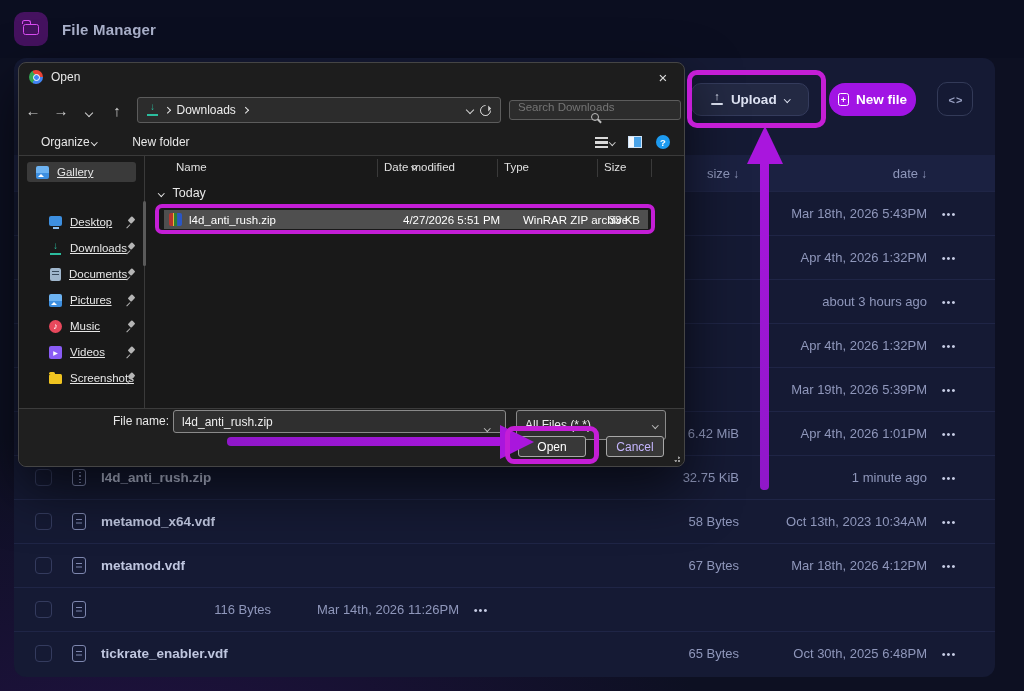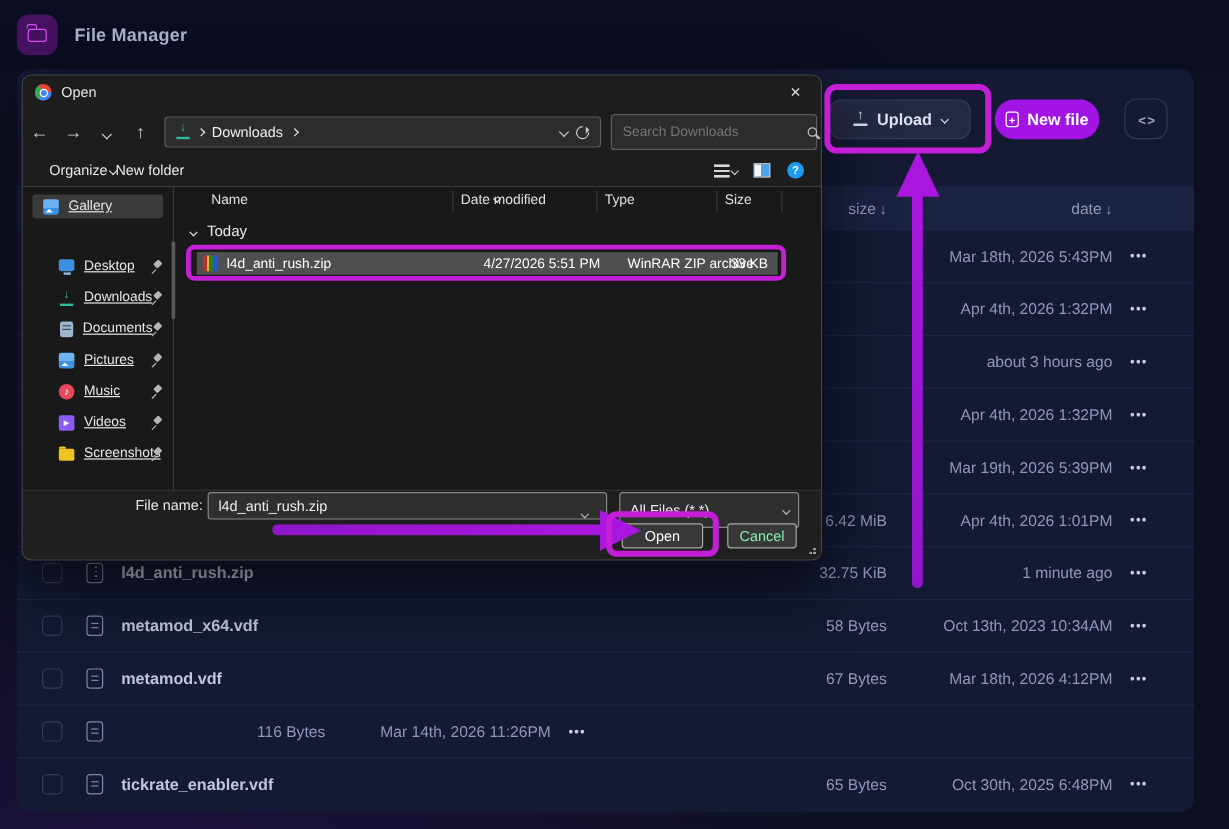--- a/index.html
+++ b/index.html
@@ -59,21 +59,21 @@
   .dlg-nav { position:absolute; left:0; top:28px; right:0; height:38px; display:flex; align-items:center; }
   .nav-ico { width:28px; text-align:center; color:#cfcfcf; font-size:15px; cursor:pointer; flex:none; }
   .addr-bar { margin-left:6px; width:364px; height:26px; background:#2c2c2c; border:1px solid #5c5c5c; border-radius:3px; display:flex; align-items:center; padding:0 9px; gap:7px; cursor:text; }
   .dl-ico { width:11px; height:12px; position:relative; color:#2bbd9e; flex:none; }
   .dl-ico::before { content:"↓"; position:absolute; left:0; right:0; top:-3px; text-align:center; font-size:10px; font-weight:700; }
   .dl-ico::after { content:""; position:absolute; left:0; right:0; bottom:0; height:1.6px; background:currentColor; }
   .addr-crumb { color:#ededed; }
   .addr-spacer { flex:1; }
   .refresh-ico { width:11px; height:11px; border:1.6px solid #cfcfcf; border-top-color:transparent; border-radius:50%; transform:rotate(45deg); position:relative; cursor:pointer; flex:none; }
   .refresh-ico::after { content:""; position:absolute; top:-4px; right:-1px; border:3.5px solid transparent; border-bottom-color:#cfcfcf; transform:rotate(45deg); }
-  .search-box { margin-left:8px; width:172px; height:30px; background:#2c2c2c; border:1px solid #5c5c5c; border-radius:3px; display:flex; align-items:center; padding:0 9px; }
+  .search-box { margin-left:8px; width:172px; height:20px; background:#2c2c2c; border:1px solid #5c5c5c; border-radius:3px; display:flex; align-items:center; padding:0 9px;flex-direction:column; }
   .search-box input { flex:1; background:transparent; border:none; outline:none; color:#b9b9b9; font-size:11.5px; font-family:"Liberation Sans", sans-serif; }
   .mag-ico { width:8px; height:8px; border:1.5px solid #bdbdbd; border-radius:50%; position:relative; flex:none; }
   .mag-ico::after { content:""; position:absolute; width:5px; height:1.5px; background:#bdbdbd; transform:rotate(45deg); right:-4px; bottom:-1.5px; }
 
   .dlg-toolbar { position:absolute; left:0; top:66px; right:0; height:27px; border-bottom:1px solid #3a3a3a; display:flex; align-items:center; color:#e8e8e8; }
   .tb-item { display:flex; align-items:center; gap:2px; cursor:pointer; }
   .tb-icons { position:absolute; right:14px; display:flex; align-items:center; gap:14px; }
   .rows-ico { width:13px; height:11px; background:repeating-linear-gradient(#d9d9d9 0 2px, transparent 2px 4.5px); cursor:pointer; }
   .pane-ico { width:14px; height:12px; border:1px solid #cfe3f7; background:linear-gradient(90deg,#f4f8fd 0 45%, #4aa3e8 45% 100%); cursor:pointer; }
   .help-ico { width:14px; height:14px; border-radius:50%; background:#1d9bf0; color:#fff; display:flex; align-items:center; justify-content:center; font-size:9.5px; font-weight:700; cursor:pointer; }
@@ -118,21 +118,21 @@
   .sel-date { position:absolute; left:239px; }
   .sel-type { position:absolute; left:359px; }
   .sel-size { position:absolute; right:8px; }
 
   .dlg-footer { position:absolute; left:0; top:345px; right:0; bottom:0; background:#1f1f1f; border-top:1px solid #3c3c3c; border-radius:0 0 8px 8px; }
   .fn-label { position:absolute; left:14px; top:351px; width:136px; text-align:right; color:#e8e8e8; }
   .fn-input { position:absolute; left:154px; top:347px; width:333px; height:23px; background:#2f2f2f; border:1px solid #8a8a8a; border-radius:3px; color:#ededed; font-size:12px; padding:0 22px 0 8px; font-family:"Liberation Sans", sans-serif; outline:none; }
   .fn-chev { position:absolute; left:466px; top:356px; color:#bdbdbd; }
   .ft-select { position:absolute; left:497px; top:347px; width:150px; height:23px; background:#2f2f2f; border:1px solid #8a8a8a; border-radius:3px; display:flex; align-items:center; justify-content:space-between; padding:14px 8px; color:#ededed; cursor:pointer; }
   .btn-open { position:absolute; left:499px; top:373px; width:68px; height:21px; background:#383838; border:1px solid #a8a8a8; border-radius:3px; color:#fff; font-size:12px; font-family:"Liberation Sans", sans-serif; cursor:pointer; }
-  .btn-cancel { position:absolute; left:587px; top:373px; width:58px; height:21px; background:#383838; border:1px solid #a8a8a8; border-radius:3px; color:#86efac; font-size:12px; font-family:"Liberation Sans", sans-serif; cursor:pointer; }
+  .btn-cancel { position:absolute; left:587px; top:373px; width:58px; height:21px; background:#383838; border:1px solid #a8a8a8; border-radius:3px; color:#c4b5fd; font-size:12px; font-family:"Liberation Sans", sans-serif; cursor:pointer; }
   .grip { position:absolute; right:4px; bottom:4px; width:8px; height:8px; background:
     radial-gradient(circle at 85% 85%, #9a9a9a 0 1px, transparent 1.3px),
     radial-gradient(circle at 45% 85%, #9a9a9a 0 1px, transparent 1.3px),
     radial-gradient(circle at 85% 45%, #9a9a9a 0 1px, transparent 1.3px); cursor:nwse-resize; }
 
   
   .anno { position:absolute; border:5px solid #c41ed6; border-radius:10px; z-index:40; pointer-events:none; }
   .anno-upload { left:687px; top:70px; width:139px; height:58px; }
   .anno-row { left:155px; top:204px; width:500px; height:30px; border-width:4px; border-radius:7px; }
   .anno-open { left:505px; top:426px; width:94px; height:38px; border-radius:9px; }
@@ -296,21 +296,21 @@
       <input type="text" placeholder="Search Downloads" style="">
       <span class="mag-ico"></span>
     </div>
   </div>
 
   <div class="dlg-toolbar">
     <span class="tb-item" style="margin-left:22px">
       <span>Organize</span>
       <span class="chev sm"></span>
     </span>
-    <span class="tb-item" style="">
+    <span class="tb-item" style="margin-left:36px">
       <span>New folder</span>
     </span>
     <span class="tb-icons">
       <span class="tb-item">
           <span class="rows-ico"></span>
           <span class="chev sm" style="color:#cfcfcf"></span>
         </span>
       <span class="pane-ico"></span>
       <span class="help-ico"></span>
     </span>

